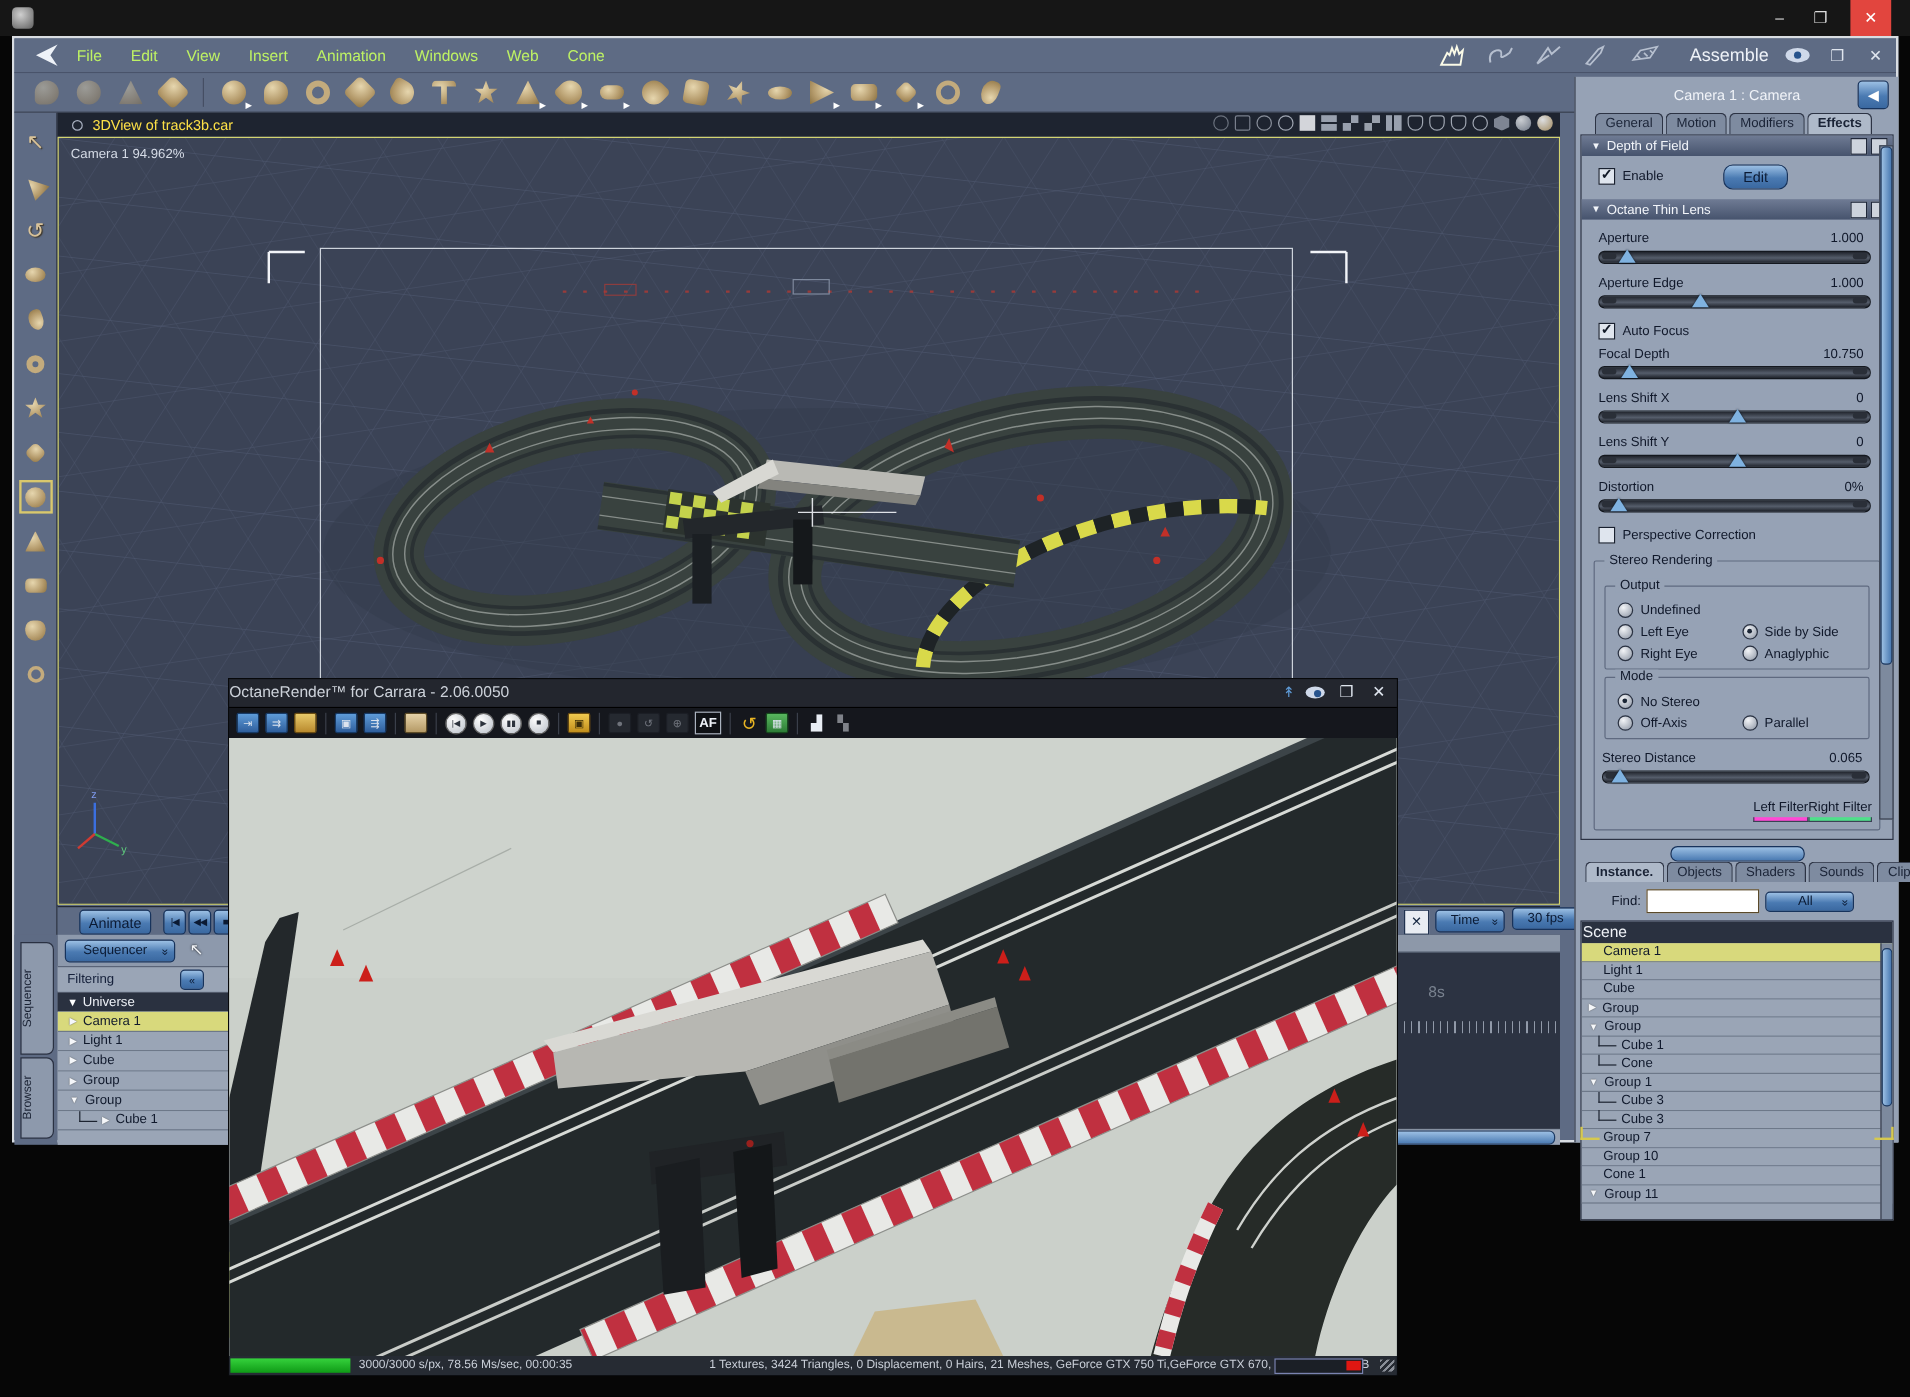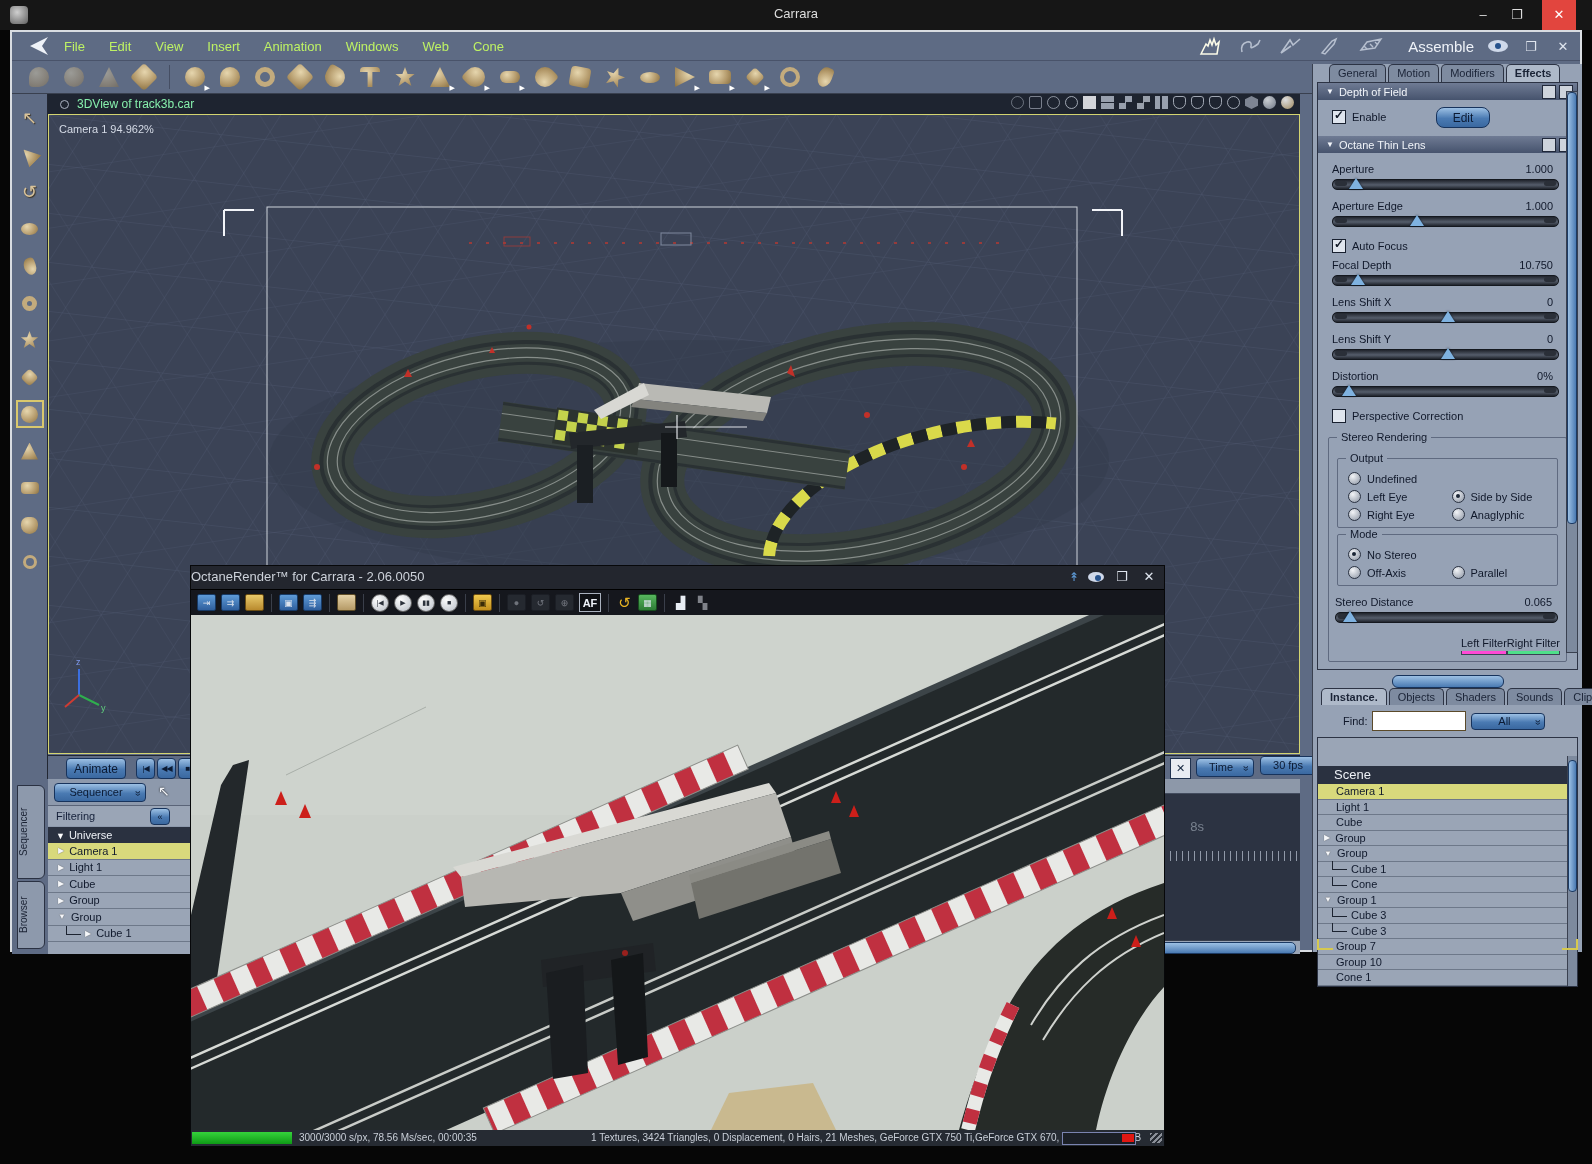--- a/index.html
+++ b/index.html
@@ -48,21 +48,21 @@
 
   
   #lefttools{position:absolute;left:0;top:62px;width:36px;bottom:0;background:#5e6b84;border-right:1px solid #222733;
              display:flex;flex-direction:column;align-items:center;padding-top:12px;gap:13px;box-sizing:border-box;}
   .lt{width:24px;height:24px;display:flex;align-items:center;justify-content:center;color:#d9c39a;font-size:18px;
       text-shadow:1px 1px 1px #3d3425;}
   .lt .blob{width:17px;height:17px;}
   .lt-sel{outline:2px solid #d9c86d;background:#6b7890;}
 
   
-  #vp-titlebar{position:absolute;left:36px;top:62px;width:1252px;height:20px;background:#1e2430;color:#86efac;
+  #vp-titlebar{position:absolute;left:36px;top:62px;width:1252px;height:20px;background:#1e2430;color:#fde047;
                font-size:12px;display:flex;align-items:center;}
   #vp-titlebar .dot{width:7px;height:7px;border:1px solid #aab2c2;border-radius:50%;margin:0 8px 0 12px;}
   #vp-minis{position:absolute;right:6px;top:2px;display:flex;gap:5px;align-items:center;}
   .mini{width:13px;height:13px;opacity:.85;}
   .m-sq{background:#f3f5f8;}
   .m-h2{background:linear-gradient(#aeb6c4 45%,#1e2430 45%,#1e2430 55%,#aeb6c4 55%);}
   .m-q4{background:conic-gradient(#aeb6c4 0 25%,#1e2430 0 50%,#aeb6c4 0 75%,#1e2430 0);}
   .m-l{background:linear-gradient(90deg,#aeb6c4 40%,#1e2430 40% 50%,#aeb6c4 50%);}
   .m-shield{background:none;border:1.5px solid #b6bdc9;border-radius:3px 3px 50% 50%;box-sizing:border-box;}
   .m-ball{border-radius:50%;background:radial-gradient(circle at 35% 30%,#e9ecef,#7c8594);}
@@ -151,21 +151,21 @@
   #splitter{position:relative;height:14px;margin-top:4px;}
   #split-handle{position:absolute;left:50%;transform:translateX(-50%);top:1px;width:110px;height:11px;border-radius:6px;
                 background:linear-gradient(#9cc0e4,#4a7ab2);border:1px solid #17335c;}
 
   
   #br-tabs{display:flex;padding-left:8px;gap:2px;height:17px;}
   #find-row{display:flex;align-items:center;gap:5px;margin:6px 0 6px 30px;}
   #find-input{width:88px;height:16px;background:#fff;border:1px solid #5b4a2a;}
   #dd-all{width:74px;box-sizing:border-box;height:17px;line-height:17px;}
   #scene-box{border:1px solid #2c3344;margin:0 4px;background:#9aa5b6;position:relative;height:248px;overflow:hidden;}
-  #scene-hdr{height:18px;background:#2a3140;color:#eef1f6;font-size:13px;line-height:18px;padding-left:16px;margin-top:28px;}
+  #scene-hdr{height:18px;background:#2a3140;color:#eef1f6;font-size:13px;line-height:18px;padding-left:1px;}
   .srow{height:15.5px;border-bottom:1px solid #6d7889;font-size:11px;color:#10192c;display:flex;align-items:center;background:#9aa5b6;box-sizing:border-box;}
   .srow .tri{font-size:8px;color:#f5f7fa;margin:0 5px 0 6px;text-shadow:0 0 1px #333;}
   .srow .pad{width:18px;}
   .srow.sel{background:#d8d97c;}
   #sc-vscroll{position:absolute;right:0;top:18px;width:9px;bottom:0;background:#7d8a9e;border-left:1px solid #39404f;}
   #sc-vthumb{position:absolute;left:0;top:4px;width:7px;height:130px;border-radius:4px;background:linear-gradient(90deg,#9cc0e4,#4a7ab2);border:1px solid #1c3a63;}
   .corner{position:absolute;width:14px;height:9px;border:2px solid #d6c94f;bottom:-1px;}
   #corner-l{left:-1px;border-right:none;border-top:none;}
   #corner-r{right:-1px;border-left:none;border-top:none;}
 
@@ -199,21 +199,20 @@
 
   .noselect{user-select:none;}
 </style>
 </head>
 <body>
 
 <div id="screen" class="noselect">
 
   <div id="osbar">
     <div id="osicon"></div>
-    <div class="title">Carrara</div>
     <div class="oswin" style="right:92px;">–</div>
     <div class="oswin" style="right:58px;">❐</div>
     <div class="oswin" id="os-close" style="right:16px;">✕</div>
   </div>
 
   <div id="app">
 
     <div id="menubar">
       <div id="applogo">
         <svg width="30" height="22" viewBox="0 0 30 22">
@@ -572,20 +571,24 @@
           </div>
         <div class="trow">
             <span class="branch"></span>
             <span class="tri" style="margin-left:0;">▶</span>
             <span>Cube 1</span>
           </div>
       </div>
     </div>
 
     <div id="rpanel">
+      <div id="rp-head">
+        <span>Camera 1 : Camera</span>
+        <div id="rp-back" class="btn-blue">◀</div>
+      </div>
       <div id="rp-tabs">
         <div class="rtab">General</div>
         <div class="rtab">Motion</div>
         <div class="rtab">Modifiers</div>
         <div class="rtab active">Effects</div>
       </div>
       <div id="rp-body">
         <div class="sec-hdr">
           <span class="tri">▼</span>
             <span>Depth of Field</span>

